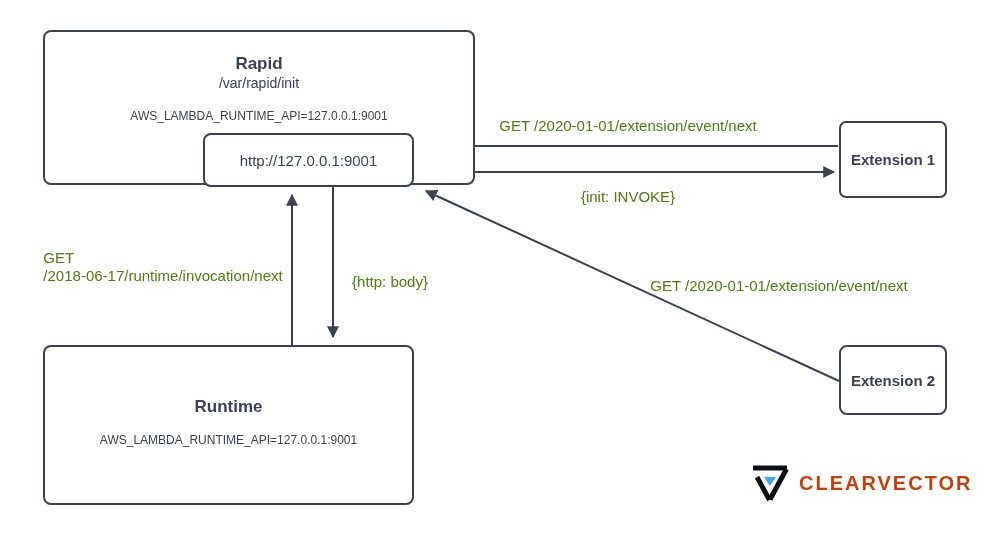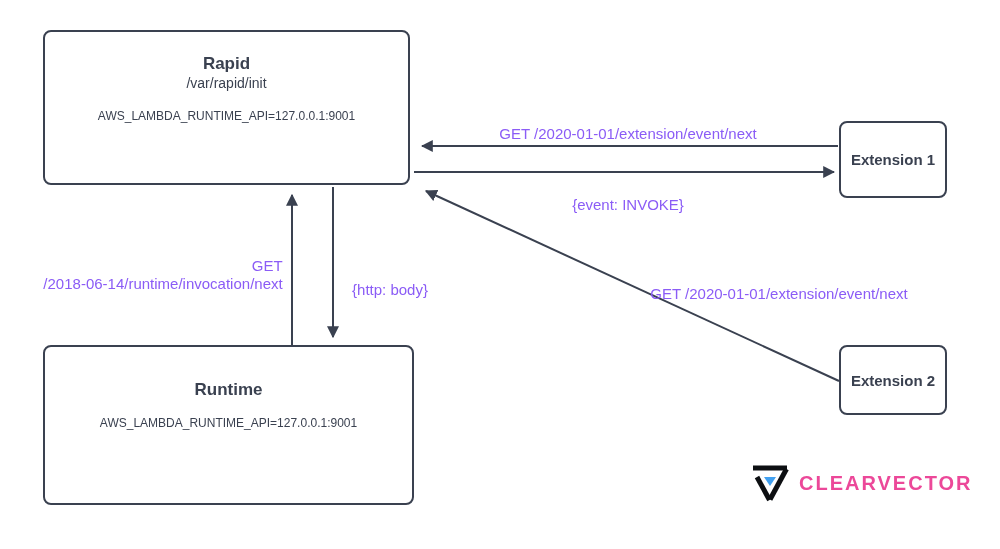--- a/index.html
+++ b/index.html
@@ -25,67 +25,66 @@
   }
   .node {
     position: absolute;
     background: #ffffff;
     border: 2px solid #3a4150;
     border-radius: 8px;
     box-sizing: border-box;
     text-align: center;
     z-index: 2;
   }
-  .node--rapid   { left: 43px;  top: 30px;  width: 367px; height: 155px; padding-top: 22px; }
-  .node--runtime { left: 43px;  top: 345px; width: 371px; height: 160px; padding-top: 33px; }
+  .node--rapid   { left: 43px;  top: 30px;  width: 432px; height: 155px; padding-top: 22px; }
+  .node--runtime { left: 43px;  top: 345px; width: 371px; height: 160px; padding-top: 50px; }
   .node--endpoint {
     left: 203px; top: 133px; width: 211px; height: 54px;
     display: flex; align-items: center; justify-content: center;
     z-index: 3;
     font-size: 15px;
   }
   .node--ext {
     width: 108px;
     display: flex; align-items: center; justify-content: center;
     font-weight: bold; font-size: 15px;
   }
-  .node--ext1 { left: 839px; top: 121px; height: 77px; }
+  .node--ext1 { left: 839px; top: 121px; height: 77px; border-radius: 7px; }
   .node--ext2 { left: 839px; top: 345px; height: 70px; }
   .node-title { font-size: 17px; font-weight: bold; line-height: 20px; }
   .node-path  { font-size: 14px; line-height: 19px; }
   .node-env   { font-size: 12px; margin-top: 16px; }
   .edge-label {
     position: absolute;
     transform: translate(-50%, -50%);
     font-size: 15px;
     line-height: 18px;
     white-space: pre-line;
-    text-align: right;
+    text-align: left;
     z-index: 4;
-    color: #8b5cf6;
-    margin-top: 8px;
+    color: #4d7c0f;
   }
   .label--ext1-get   { left: 628px; top: 126px; white-space: nowrap; }
   .label--ext1-event { left: 628px; top: 197px; white-space: nowrap; }
   .label--rt-get     { left: 163px; top: 267px; }
   .label--rt-event   { left: 390px; top: 282px; white-space: nowrap; }
   .label--ext2-get   { left: 779px; top: 286px; white-space: nowrap; }
   .brand {
     position: absolute;
     left: 750px; top: 463px;
     display: flex;
     align-items: center;
     gap: 9px;
     z-index: 4;
   }
   .brand-text {
     font-size: 20px;
     font-weight: 800;
     letter-spacing: 2px;
-    color: #ec4899;
+    color: #c2410c;
     text-align: right;
   }
 </style>
 </head>
 <body>
 
 <div class="canvas">
 
   <svg class="wires" viewBox="0 0 1000 549" xmlns="http://www.w3.org/2000/svg">
     <defs>
@@ -99,37 +98,40 @@
     <line x1="292" y1="345" x2="292" y2="195" stroke="#3a4150" stroke-width="2" marker-end="url(#arrow)"></line>
     <line x1="333" y1="187" x2="333" y2="337" stroke="#3a4150" stroke-width="2" marker-end="url(#arrow)"></line>
   </svg>
 
   <div class="node node--rapid">
     <div class="node-title">Rapid</div>
     <div class="node-path">/var/rapid/init</div>
     <div class="node-env">AWS_LAMBDA_RUNTIME_API=127.0.0.1:9001</div>
   </div>
 
+  <div class="node node--endpoint">
+    <span>http://127.0.0.1:9001</span>
+  </div>
 
   <div class="node node--runtime">
     <div class="node-title">Runtime</div>
     <div class="node-env">AWS_LAMBDA_RUNTIME_API=127.0.0.1:9001</div>
   </div>
 
   <div class="node node--ext node--ext1">
     <span>Extension 1</span>
   </div>
   <div class="node node--ext node--ext2">
     <span>Extension 2</span>
   </div>
 
   <div class="edge-label label--ext1-get">GET /2020-01-01/extension/event/next</div>
-  <div class="edge-label label--ext1-event">{event: INVOKE}</div>
+  <div class="edge-label label--ext1-event">{init: INVOKE}</div>
   <div class="edge-label label--rt-get">GET
-/2018-06-14/runtime/invocation/next</div>
+/2018-06-17/runtime/invocation/next</div>
   <div class="edge-label label--rt-event">{http: body}</div>
   <div class="edge-label label--ext2-get">GET /2020-01-01/extension/event/next</div>
 
   <div class="brand">
     <svg width="40" height="40" viewBox="0 0 40 40" xmlns="http://www.w3.org/2000/svg">
       <path d="M3 5 H37" stroke="#0d0f12" stroke-width="5" fill="none"></path>
       <path d="M36.5 6 L20 36.5" stroke="#0d0f12" stroke-width="5" fill="none"></path>
       <path d="M7 14 L19.5 37" stroke="#0d0f12" stroke-width="5" fill="none"></path>
       <polygon points="14,14 26,14 20,23" fill="#41a0f0"></polygon>
     </svg>

